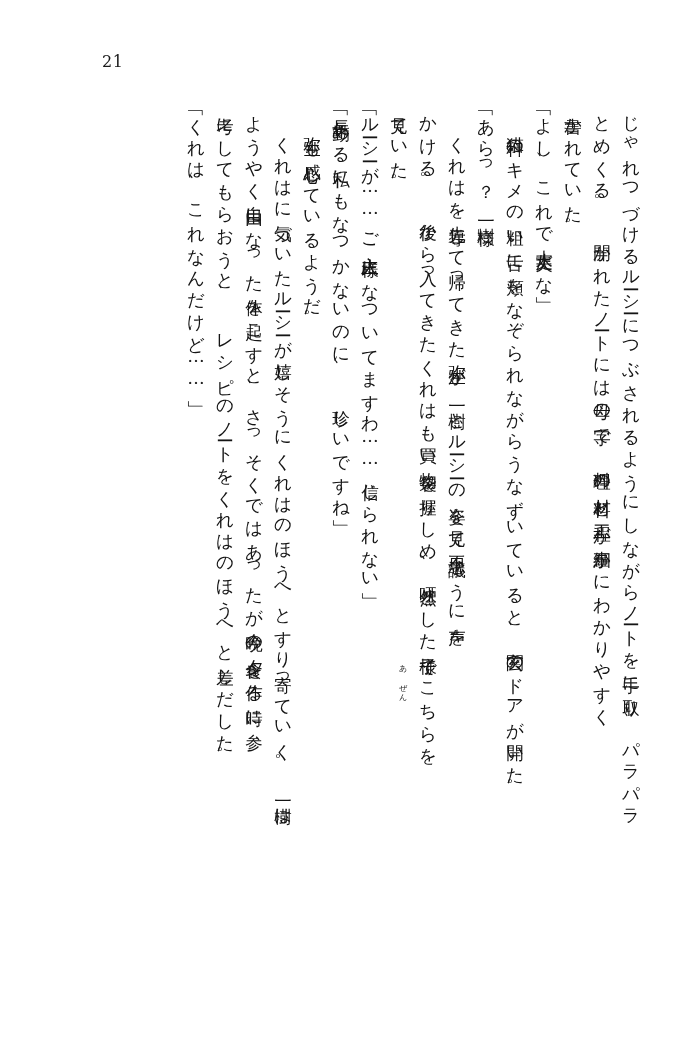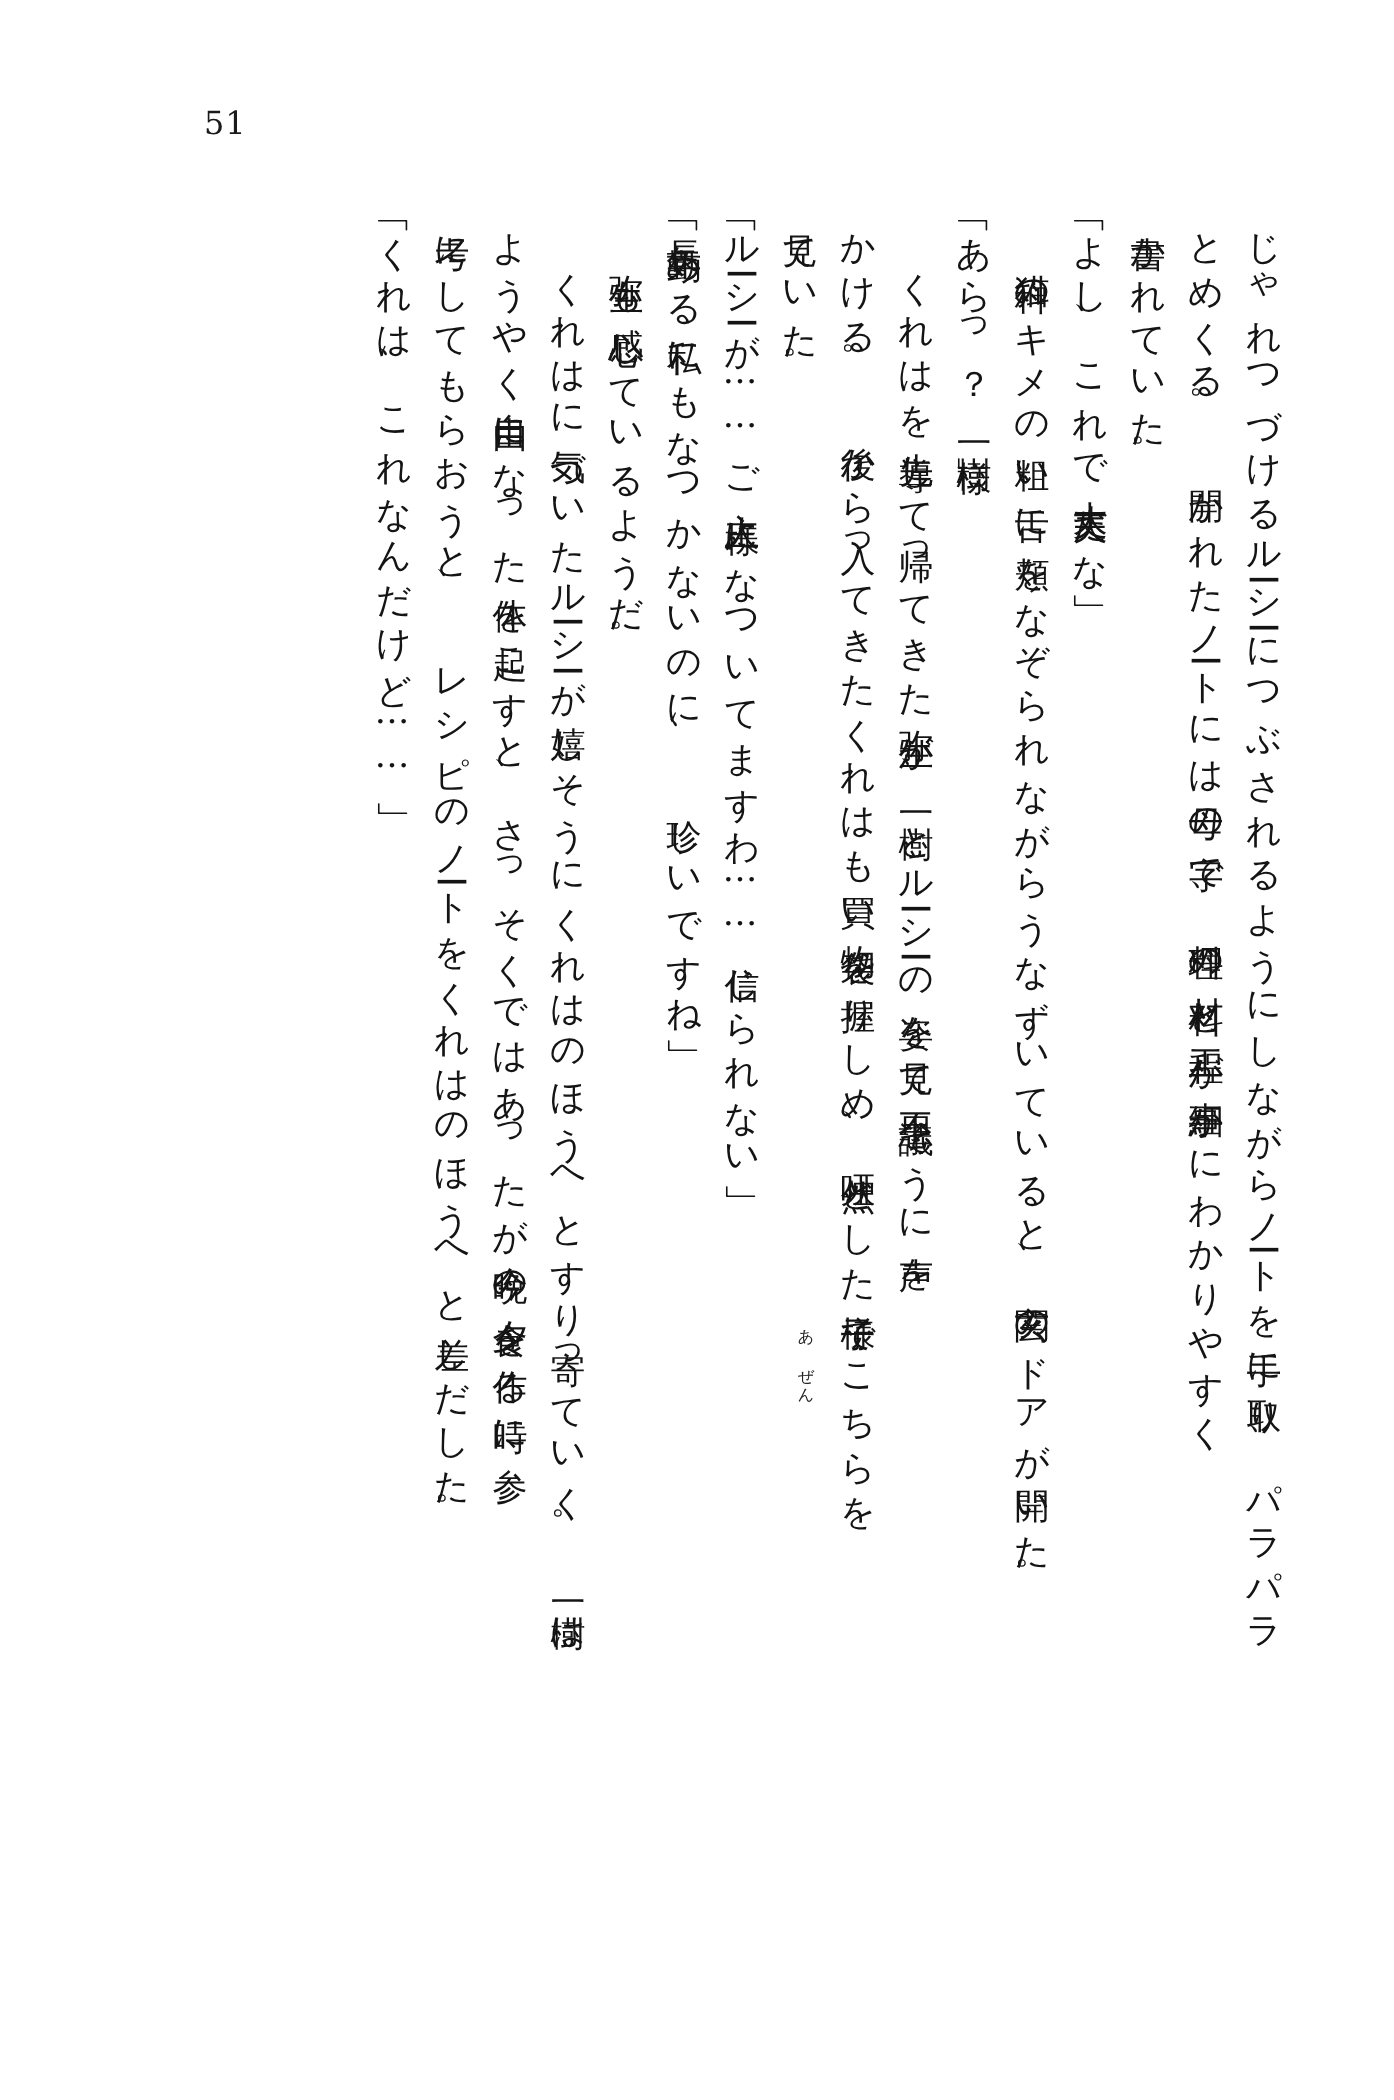--- a/index.html
+++ b/index.html
@@ -72,21 +72,21 @@
     color: #222;
     letter-spacing: 0px;
     line-height: 1;
   }
 </style>
 </head>
 <body>
 
 <div class="page">
 
-  <div class="page-number">51</div>
+  <div class="page-number">21</div>
 
   <div class="text-block" id="text-block">
       <div class="tcol">じゃれつづけるルーシーにつぶされるようにしながらノートを手に取り、パラパラ</div>
       <div class="tcol">とめくる。　開かれたノートには母の字で、料理の材料と工程が事細かにわかりやすく</div>
       <div class="tcol">書かれていた。</div>
       <div class="tcol">「よし、これで大丈夫だな」</div>
       <div class="tcol">　猫科のキメの粗い舌に頬をなぞられながらうなずいていると、玄関のドアが開いた。</div>
       <div class="tcol">「あらっ？　一樹様」</div>
       <div class="tcol">　くれはを先導して帰ってきた弥生が、一樹とルーシーの姿を見て不思議そうに声を</div>
       <div class="tcol">かける。　後から入ってきたくれはも買い物袋を握りしめ、唖然とした様子でこちらを</div>

